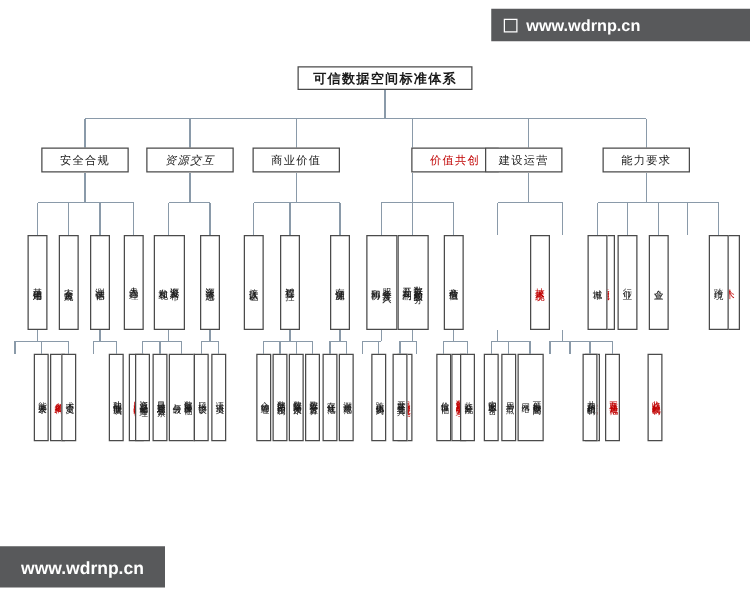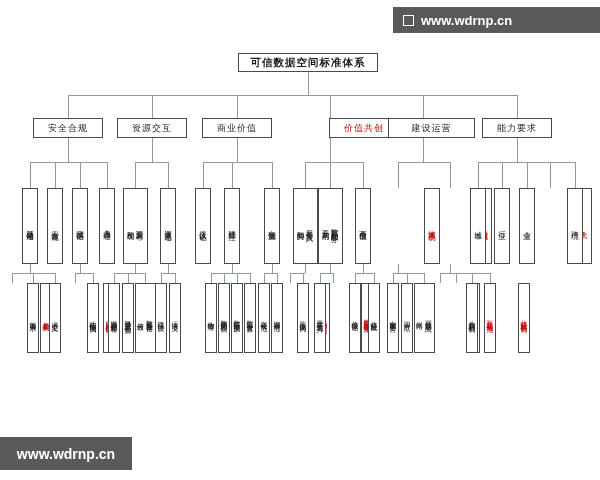--- a/index.html
+++ b/index.html
@@ -126,24 +126,24 @@
       <line x1="440" y1="273" x2="490" y2="273" stroke="#8a9aa9" stroke-width="1" shape-rendering="crispEdges"></line>
       <line x1="440" y1="273" x2="440" y2="283" stroke="#8a9aa9" stroke-width="1" shape-rendering="crispEdges"></line>
       <line x1="456" y1="273" x2="456" y2="283" stroke="#8a9aa9" stroke-width="1" shape-rendering="crispEdges"></line>
       <line x1="472" y1="273" x2="472" y2="283" stroke="#8a9aa9" stroke-width="1" shape-rendering="crispEdges"></line>
       <line x1="490" y1="273" x2="490" y2="283" stroke="#8a9aa9" stroke-width="1" shape-rendering="crispEdges"></line>
     </svg>
 
   <div id="diagram">
       <div class="node hbox root" style="left: 238px; top: 53px; width: 140px; height: 19px; font-size: 10.5px;">可信数据空间标准体系</div>
       <div class="node hbox" style="left: 33px; top: 118px; width: 70px; height: 20px; font-size: 9px;">安全合规</div>
-      <div class="node hbox" style="left: 117px; top: 118px; width: 70px; height: 20px; font-size: 9px;">资源交互</div>
+      <div class="node hbox" style="left: 117px; top: 118px; width: 70px; height: 20px; font-size: 9px; font-style: italic;">资源交互</div>
       <div class="node hbox" style="left: 202px; top: 118px; width: 70px; height: 20px; font-size: 9px;">商业价值</div>
       <div class="node hbox red" style="left: 295px; top: 118px; width: 70px; height: 20px; font-size: 9px;">价值共创</div>
-      <div class="node hbox" style="left: 388px; top: 118px; width: 87px; height: 20px; font-size: 9px;">建设运营</div>
+      <div class="node hbox" style="left: 388px; top: 118px; width: 62px; height: 20px; font-size: 9px;">建设运营</div>
       <div class="node hbox" style="left: 482px; top: 118px; width: 70px; height: 20px; font-size: 9px;">能力要求</div>
       <div class="node vbox" style="left: 22px; top: 188px; width: 16px; height: 76px; font-size: 7.5px;">基础通用</div>
       <div class="node vbox" style="left: 47px; top: 188px; width: 16px; height: 76px; font-size: 7.5px;">安全合规</div>
       <div class="node vbox" style="left: 72px; top: 188px; width: 16px; height: 76px; font-size: 7.5px;">测试评估</div>
       <div class="node vbox" style="left: 99px; top: 188px; width: 16px; height: 76px; font-size: 7.5px;">人员管理</div>
       <div class="node vbox" style="left: 122.5px; top: 188px; width: 25px; height: 76px; font-size: 7.5px;">资源发布
 和发现</div>
       <div class="node vbox" style="left: 160px; top: 188px; width: 16px; height: 76px; font-size: 7.5px;">资源流通</div>
       <div class="node vbox" style="left: 195px; top: 188px; width: 16px; height: 76px; font-size: 7.5px;">接入认证</div>
       <div class="node vbox" style="left: 224px; top: 188px; width: 16px; height: 76px; font-size: 7.5px;">过程管控</div>

